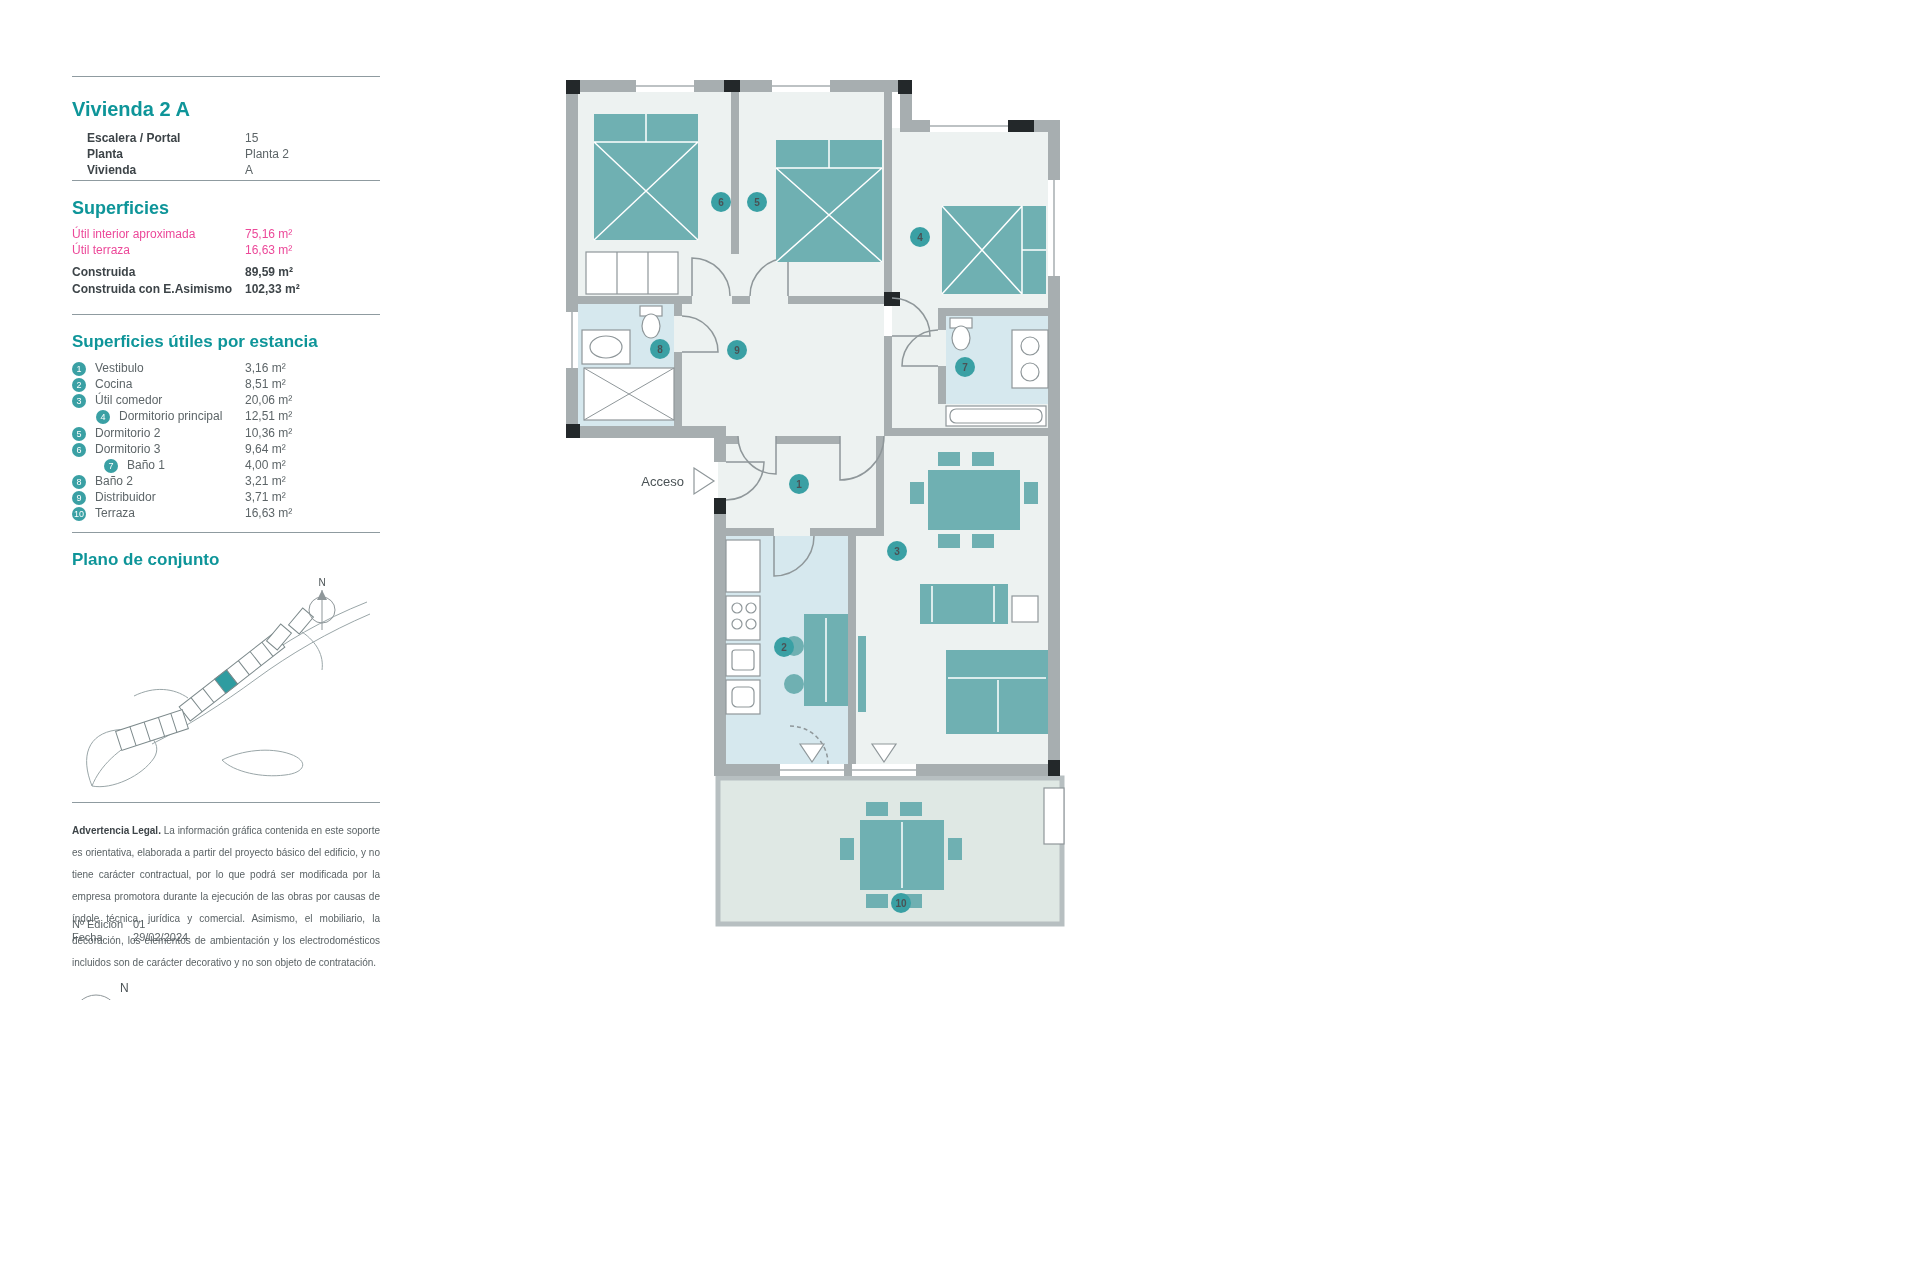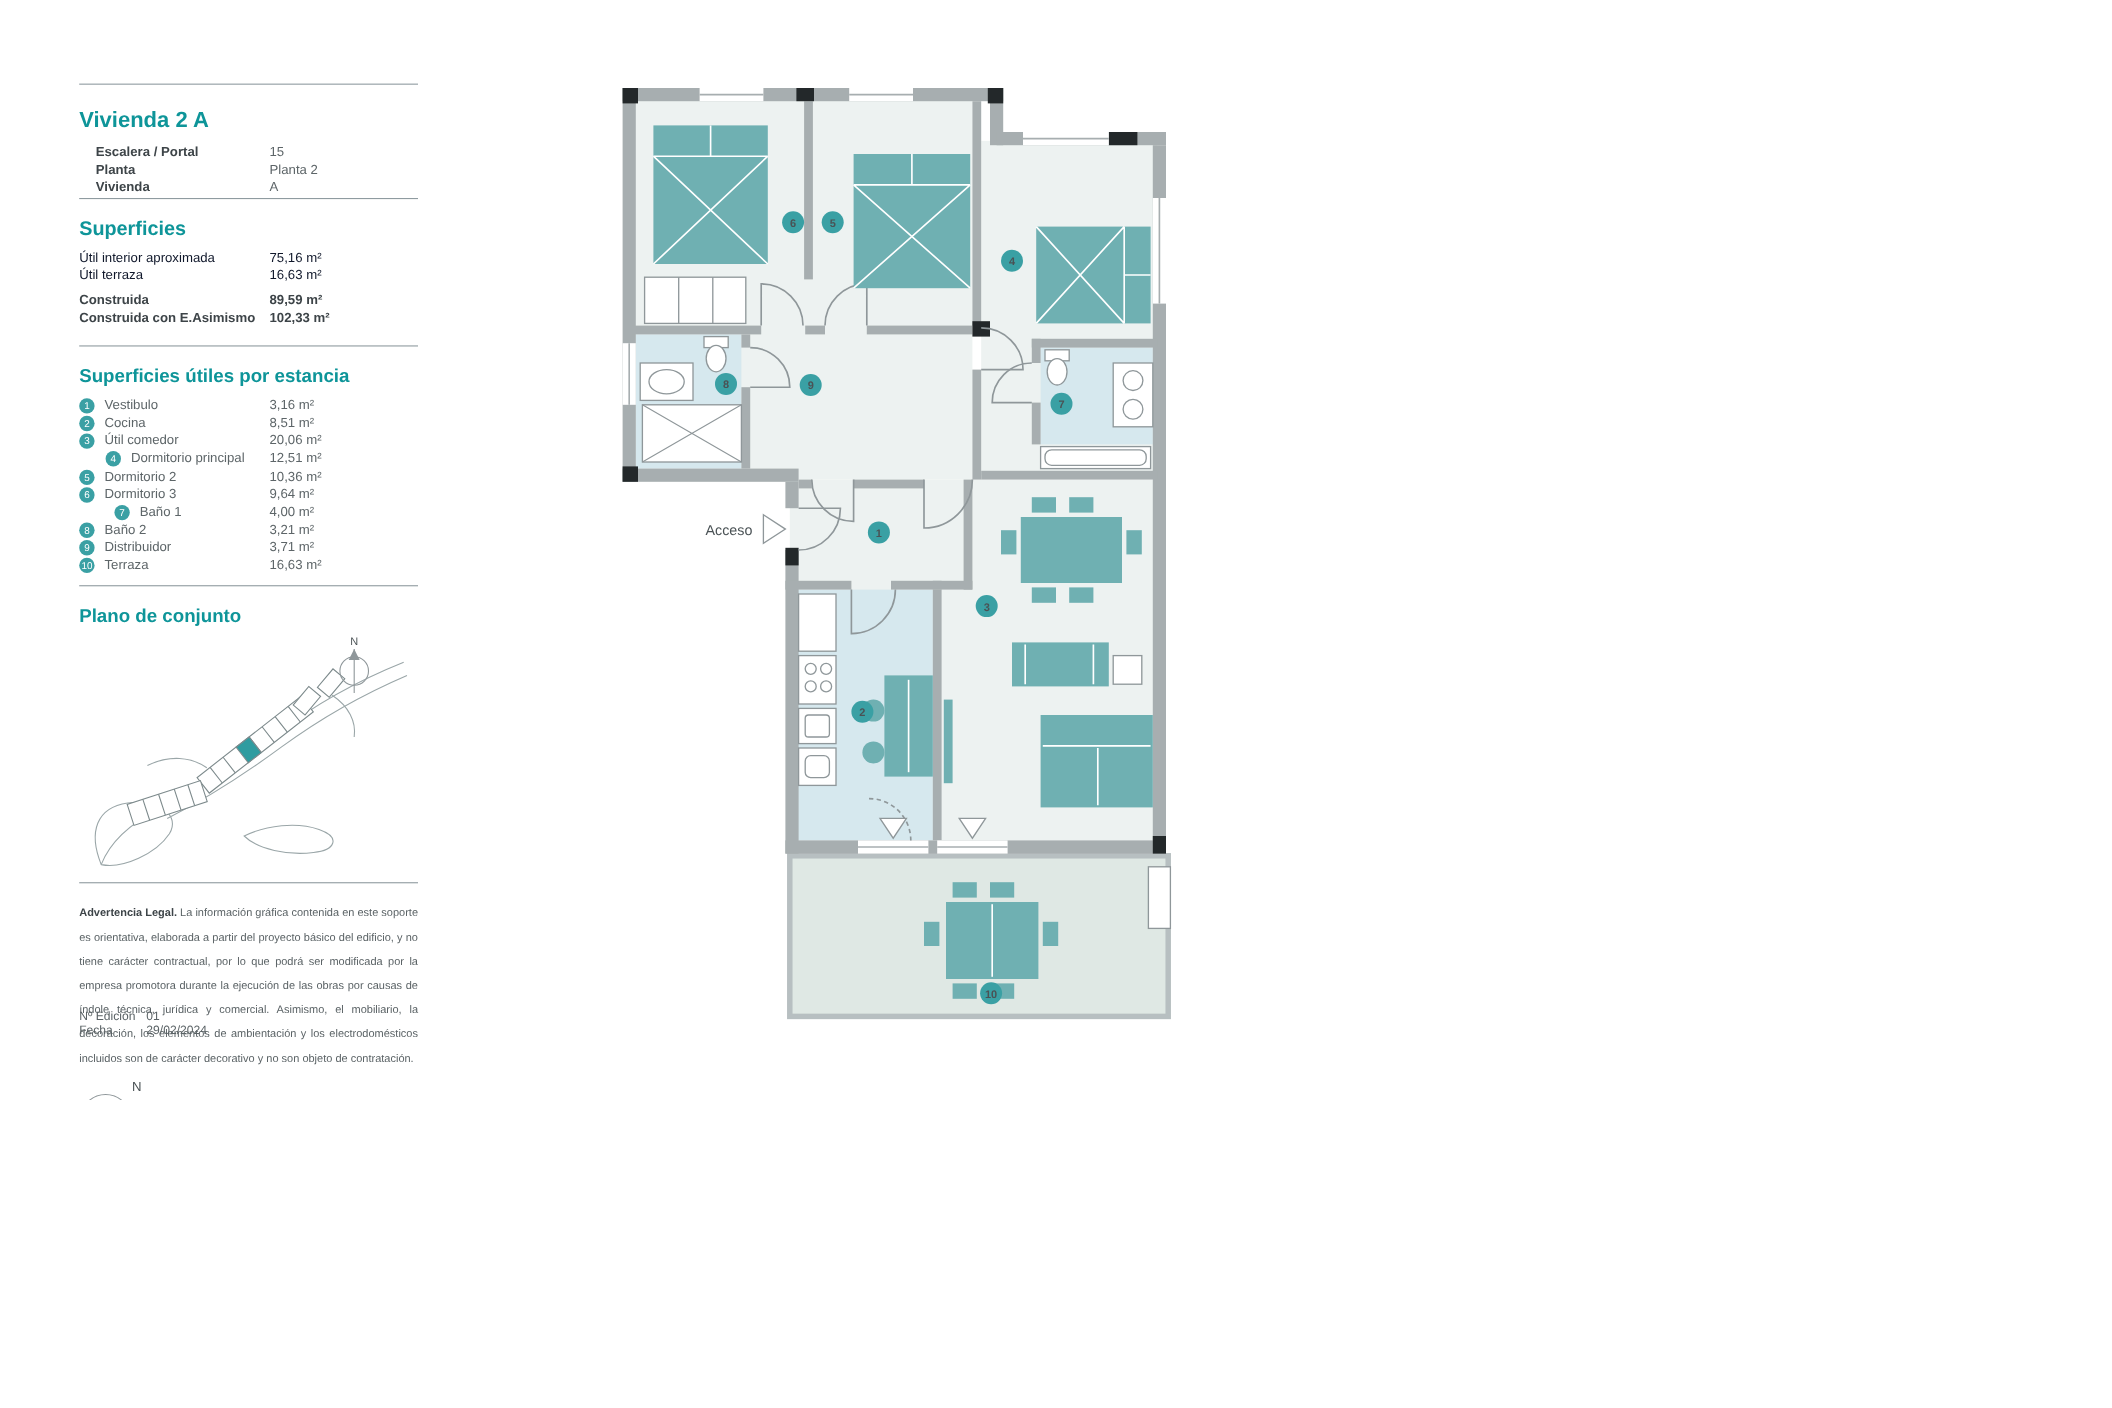--- a/index.html
+++ b/index.html
@@ -7,21 +7,21 @@
         font-family:"Liberation Sans", sans-serif;color:#4a5255;}
   .abs{position:absolute;}
   .hr{position:absolute;left:72px;width:308px;height:1px;background:#8f9ba0;}
   .teal-head{position:absolute;left:72px;color:#0e9599;font-weight:700;}
   .title{font-size:20px;}
   .h18{font-size:18px;}
   .h17{font-size:17px;}
   .inforow{position:absolute;left:72px;width:308px;height:16px;font-size:12px;padding-left:15px;}
   .inforow .lbl{font-weight:700;color:#3d4448;}
   .inforow .val{position:absolute;left:173px;color:#5d6568;font-weight:400;}
-  .suprow{position:absolute;left:72px;width:308px;height:16px;font-size:12px;color:#0f172a;}
+  .suprow{position:absolute;left:72px;width:308px;height:16px;font-size:12px;color:#ec4899;}
   .suprow .val{position:absolute;left:173px;}
   .suprow.bold{font-weight:700;color:#3d4448;}
   .roomrow{position:absolute;left:72px;width:308px;height:16px;font-size:12px;color:#5d6568;}
   .roomrow .badge{display:inline-block;width:14px;height:14px;border-radius:50%;background:#3aa0a4;
                   color:#fff;font-size:9px;line-height:14px;text-align:center;vertical-align:middle;margin-right:9px;}
   .roomrow .val{position:absolute;left:173px;}
   .legal{position:absolute;left:72px;top:820px;width:308px;font-size:10px;line-height:22px;
          color:#5a6265;text-align:justify;}
   .legal .legal-title{font-weight:700;color:#3d4448;}
   .edrow{position:absolute;left:72px;width:308px;font-size:11px;color:#5a6265;}

